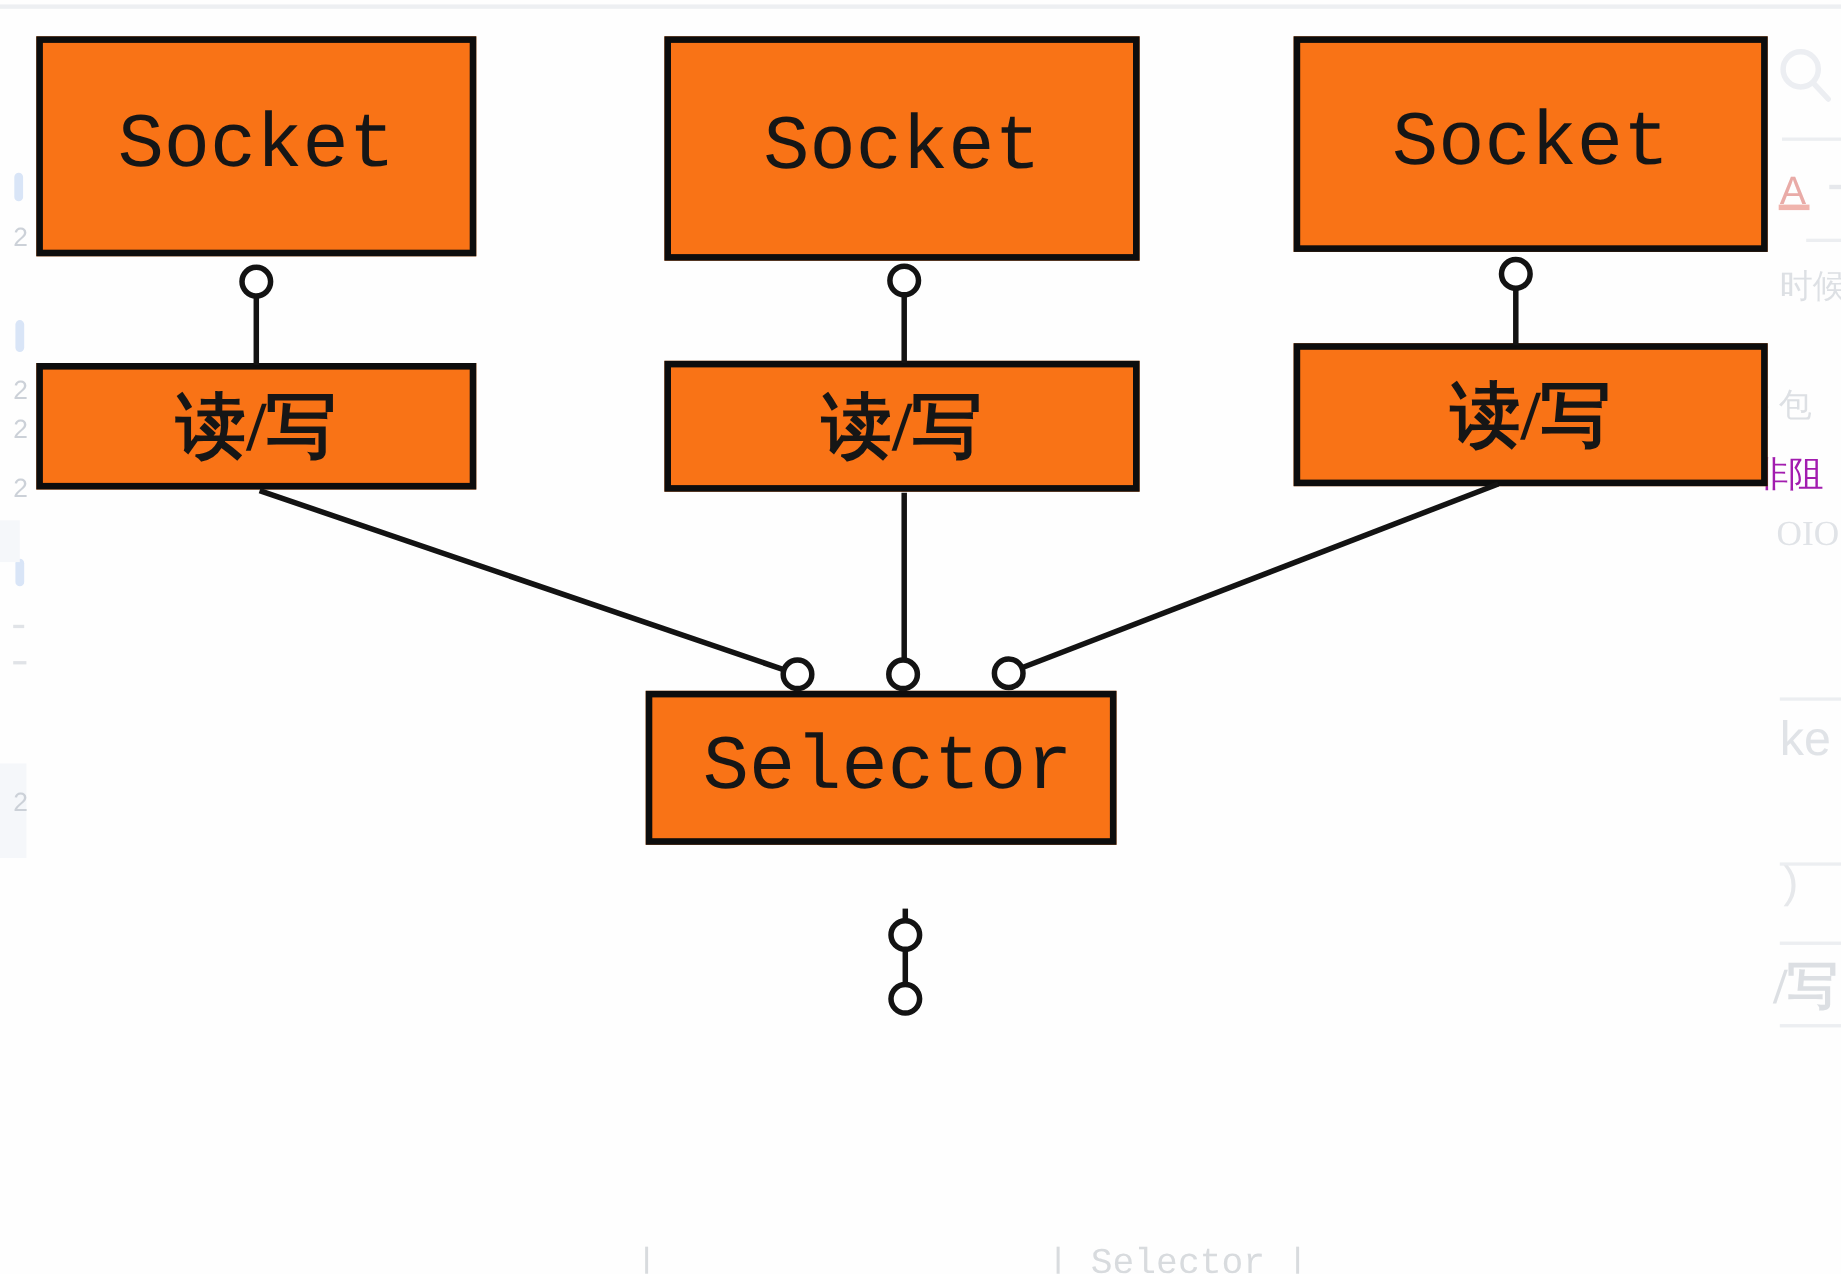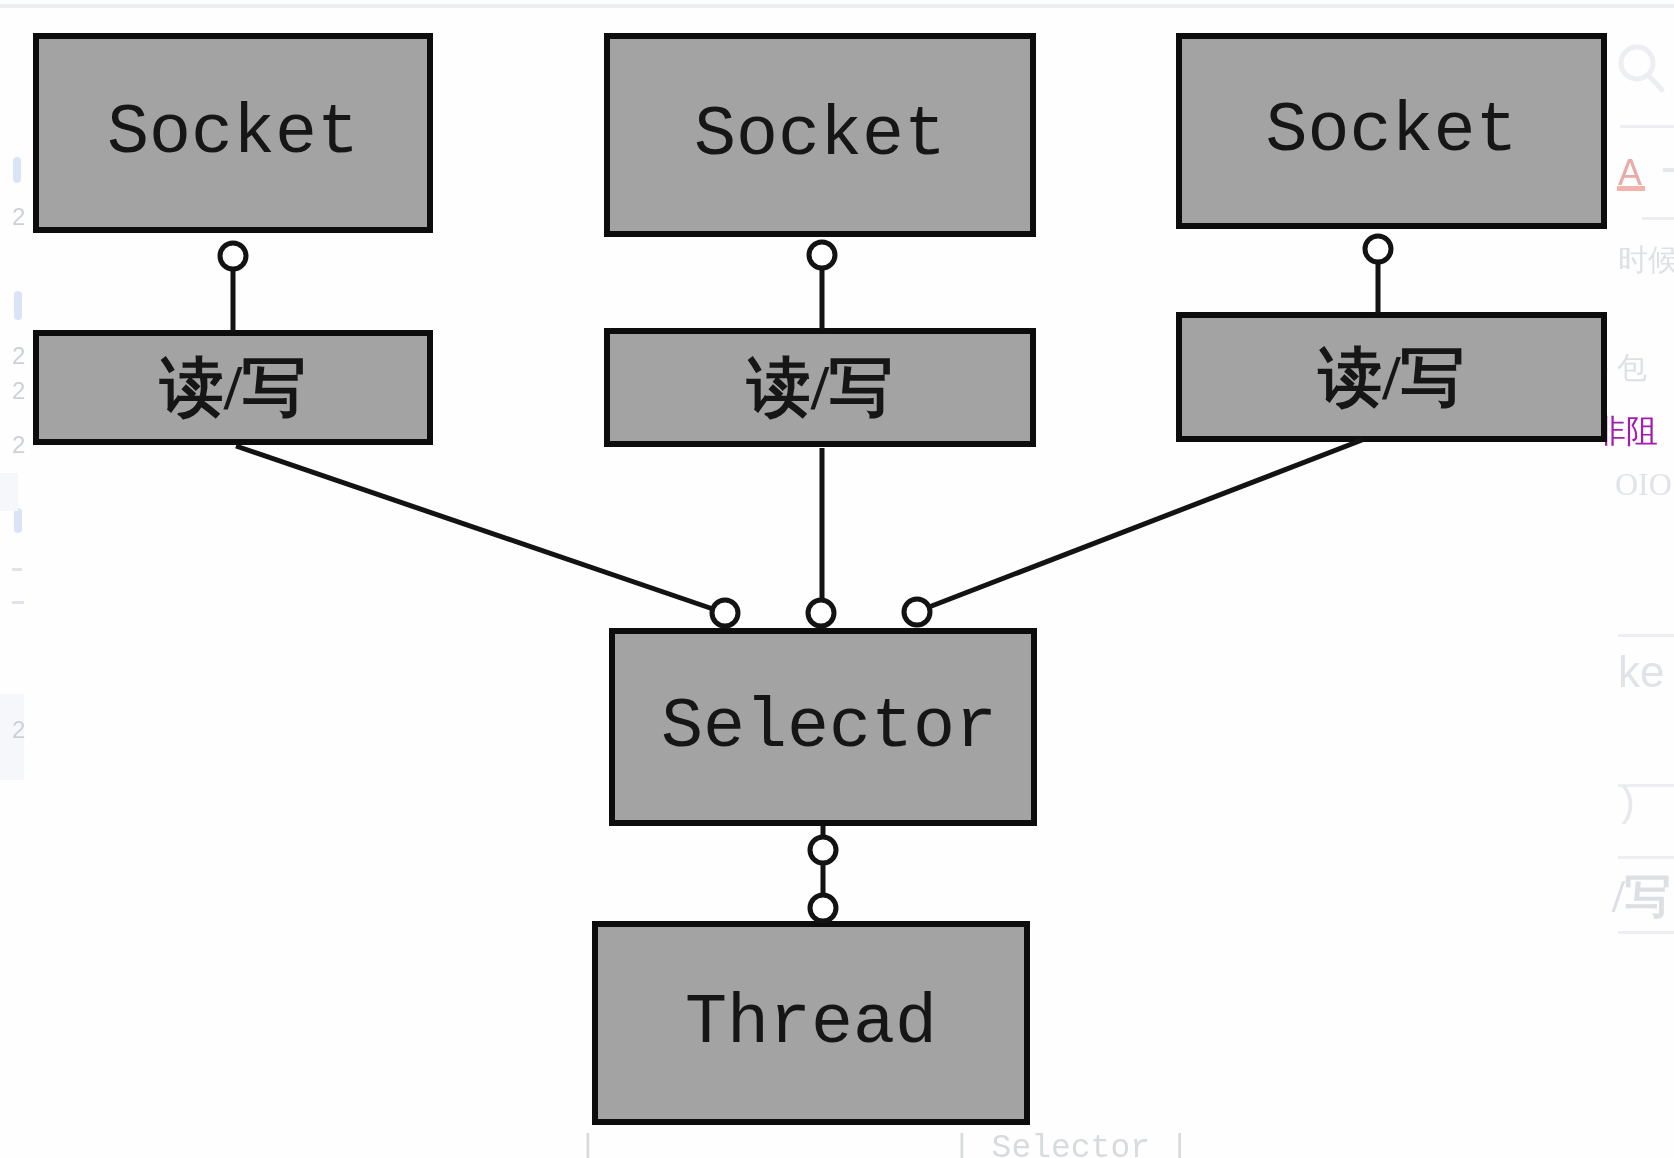--- a/index.html
+++ b/index.html
@@ -42,38 +42,38 @@
   .rr4{left:1618px;top:647px;color:#e0e3e7;font-size:44px;font-family:Liberation Sans, sans-serif;}
   .rr5{left:1615px;top:783px;color:#e6e8eb;font-size:40px;font-family:"Liberation Mono","DejaVu Sans Mono",monospace;}
   .rr6{left:1612px;top:866px;color:#dcdfe3;font-size:46px;font-weight:bold;font-family:"Liberation Serif","DejaVu Serif",serif;}
   .botline{position:absolute;top:1130px;color:#d8dbde;font-size:33px;font-family:"Liberation Mono","DejaVu Sans Mono",monospace;white-space:pre;}
   .bp{left:578px;} .bs{left:952px;}
   .searchicon{position:absolute;left:1616px;top:42px;}
 
   
   .node{
     position:absolute;box-sizing:border-box;
-    background:#a3a3a3;border:6px solid #0d0d0d;
+    background:#f97316;border:6px solid #0d0d0d;
     display:flex;align-items:center;justify-content:center;
   }
   .node .lbl{
     font-family:"Liberation Mono","DejaVu Sans Mono",monospace;
     font-size:70px;color:#161616;white-space:nowrap;
   }
   .rw .lbl{
     font-family:"Liberation Serif","DejaVu Serif",serif;
     font-weight:bold;font-size:64px;
   }
   #socket1{left:33px;top:33px;width:400px;height:200px;}
   #socket2{left:604px;top:33px;width:432px;height:204px;}
   #socket3{left:1176px;top:33px;width:431px;height:196px;}
   #rw1{left:33px;top:330px;width:400px;height:115px;}
   #rw2{left:604px;top:328px;width:432px;height:119px;}
   #rw3{left:1176px;top:312px;width:431px;height:130px;}
-  #selectorbox{left:609px;top:628px;width:428px;height:198px;padding-left:12px;}
+  #selectorbox{left:587px;top:628px;width:428px;height:140px;padding-left:12px;}
   #threadbox{left:592px;top:921px;width:438px;height:204px;}
 
   #connectors{position:absolute;left:0;top:0;pointer-events:none;}
 </style>
 </head>
 <body>
 
 <div id="stage">
 
   <div class="topband"></div>
@@ -131,23 +131,20 @@
   <div class="node rw" id="rw2">
     <span class="lbl">读/写</span>
   </div>
   <div class="node rw" id="rw3">
     <span class="lbl">读/写</span>
   </div>
 
   <div class="node" id="selectorbox">
     <span class="lbl">Selector</span>
   </div>
-  <div class="node" id="threadbox">
-    <span class="lbl">Thread</span>
-  </div>
 
   <svg id="connectors" width="1674" height="1158" viewBox="0 0 1674 1158">
     <g stroke="#131313" stroke-width="5" fill="none">
 
       <line x1="233" y1="269" x2="233" y2="332"></line>
       <line x1="822" y1="268" x2="822" y2="330"></line>
       <line x1="1378" y1="262" x2="1378" y2="314"></line>
 
       <line x1="236" y1="446" x2="713" y2="609"></line>
       <line x1="822" y1="448" x2="822" y2="600"></line>

